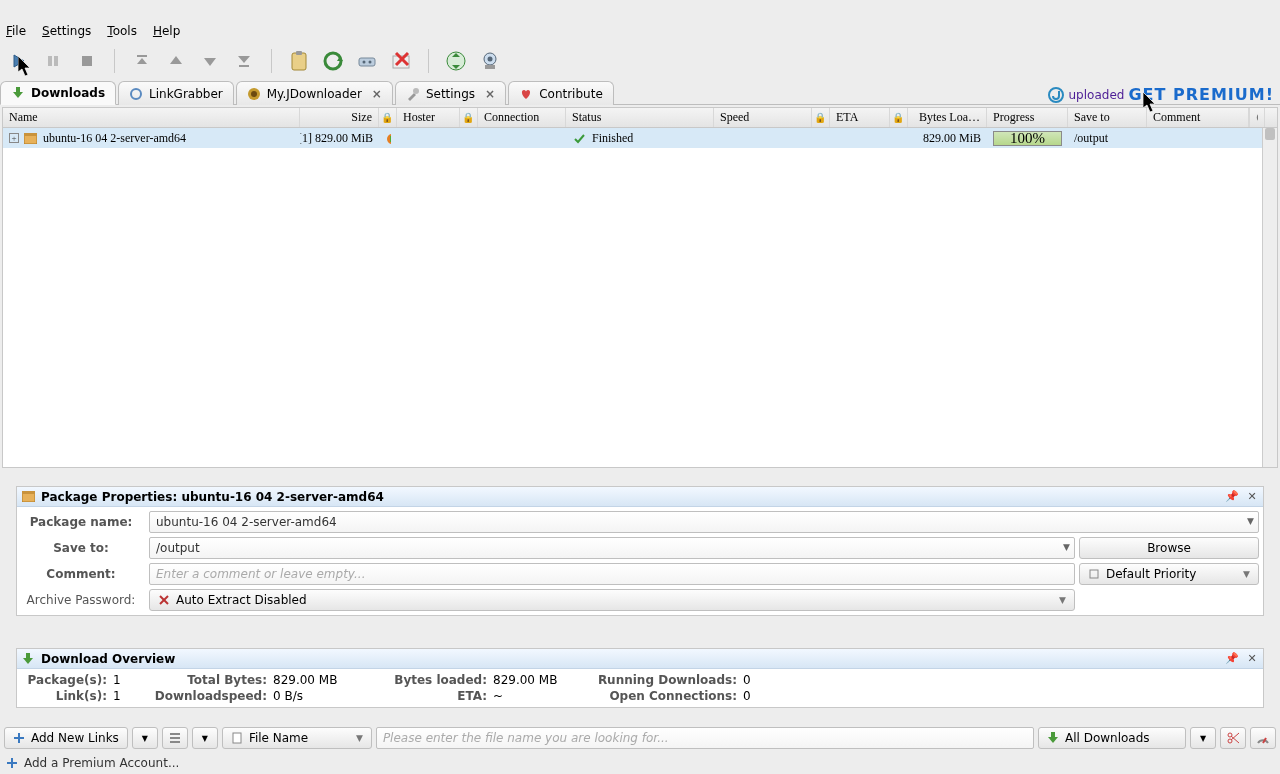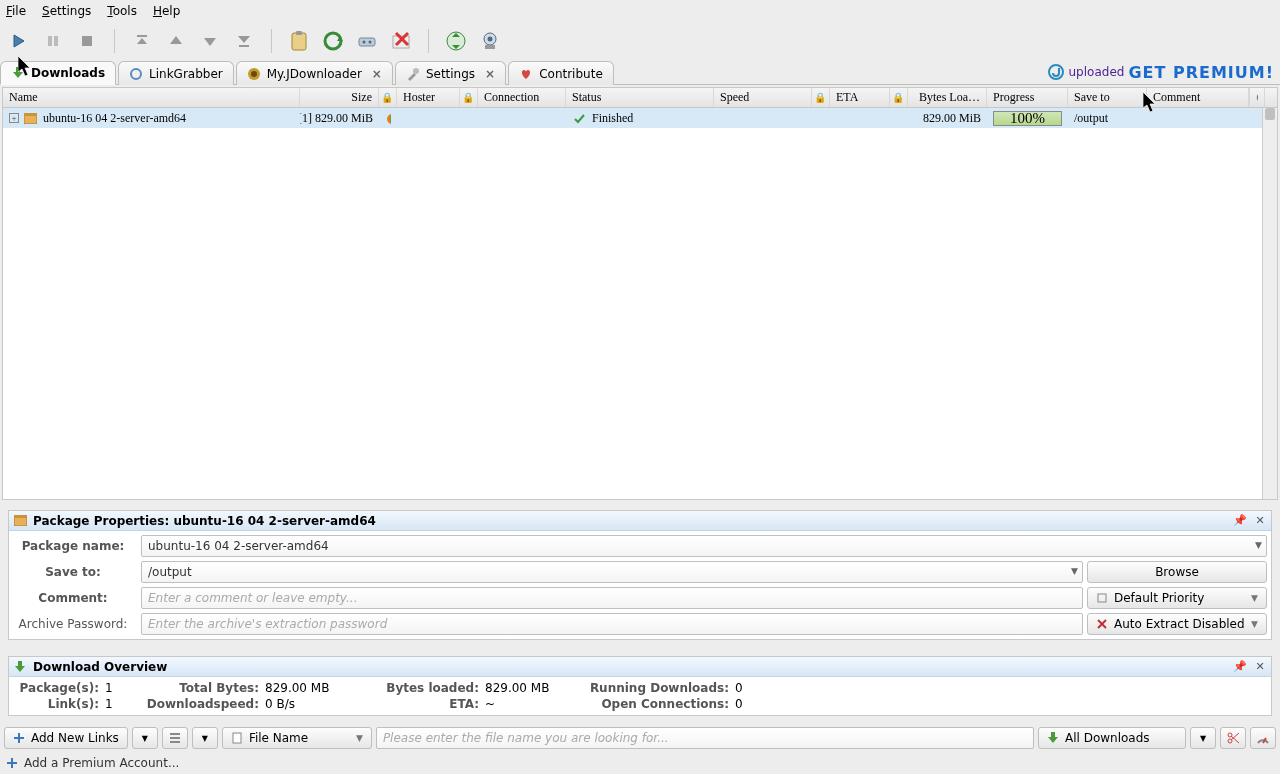--- a/index.html
+++ b/index.html
@@ -16,20 +16,21 @@
 }
 
 
 .menubar {
   display: flex;
   align-items: center;
   gap: 16px;
   height: 22px;
   padding: 0 6px;
   background: #ededed;
+  margin-top: 20px;
 }
 .menubar span { cursor: default; }
 .menubar span::first-letter { text-decoration: underline; }
 
 
 .toolbar {
   display: flex;
   align-items: center;
   height: 38px;
   padding: 0 4px;
@@ -43,21 +44,21 @@
 }
 .tdivider {
   width: 1px; height: 24px;
   background: #c8c8c8;
   margin: 0 8px;
 }
 
 
 .tabbar {
   display: flex;
-  align-items: center;
+  align-items: flex-end;
   height: 25px;
   padding-left: 0;
   background: #ededed;
   border-bottom: 1px solid #bdbdbd;
 }
 .tab {
   display: flex;
   align-items: center;
   gap: 6px;
   padding: 3px 10px;
@@ -144,21 +145,21 @@
   background: #eee; border-left: 1px solid #ccc;
 }
 .scrollthumb {
   position: absolute; left: 2px; right: 2px; top: 0; height: 12px;
   background: #c0c0c0; border-radius: 2px;
 }
 
 
 .panel {
   border: 1px solid #c8c8c8;
-  margin: 8px;
+  margin: 16px;
   background: #fff;
 }
 .panel-header {
   height: 20px;
   background: linear-gradient(#f2f8ff,#d7e6f5);
   border-bottom: 1px solid #c3d4e6;
   display: flex;
   align-items: center;
   padding: 0 4px;
   gap: 6px;
@@ -535,21 +536,20 @@
     <div class="inputish placeholder">Enter a comment or leave empty...</div>
     <div class="btnish">
       <svg width="12" height="12">
           <rect x="2" y="2" width="8" height="8" fill="none" stroke="#888"></rect>
         </svg>
       <span>Default Priority</span>
       <span class="dd-r">▼</span>
     </div>
 
     <div class="lbl normal">Archive Password:</div>
-    <div class="inputish placeholder">Enter the archive's extraction password</div>
     <div class="btnish">
       <svg width="12" height="12">
           <line x1="2" y1="2" x2="10" y2="10" stroke="#b33" stroke-width="2"></line>
           <line x1="10" y1="2" x2="2" y2="10" stroke="#b33" stroke-width="2"></line>
         </svg>
       <span>Auto Extract Disabled</span>
       <span class="dd-r">▼</span>
     </div>
   </div>
 </div>

